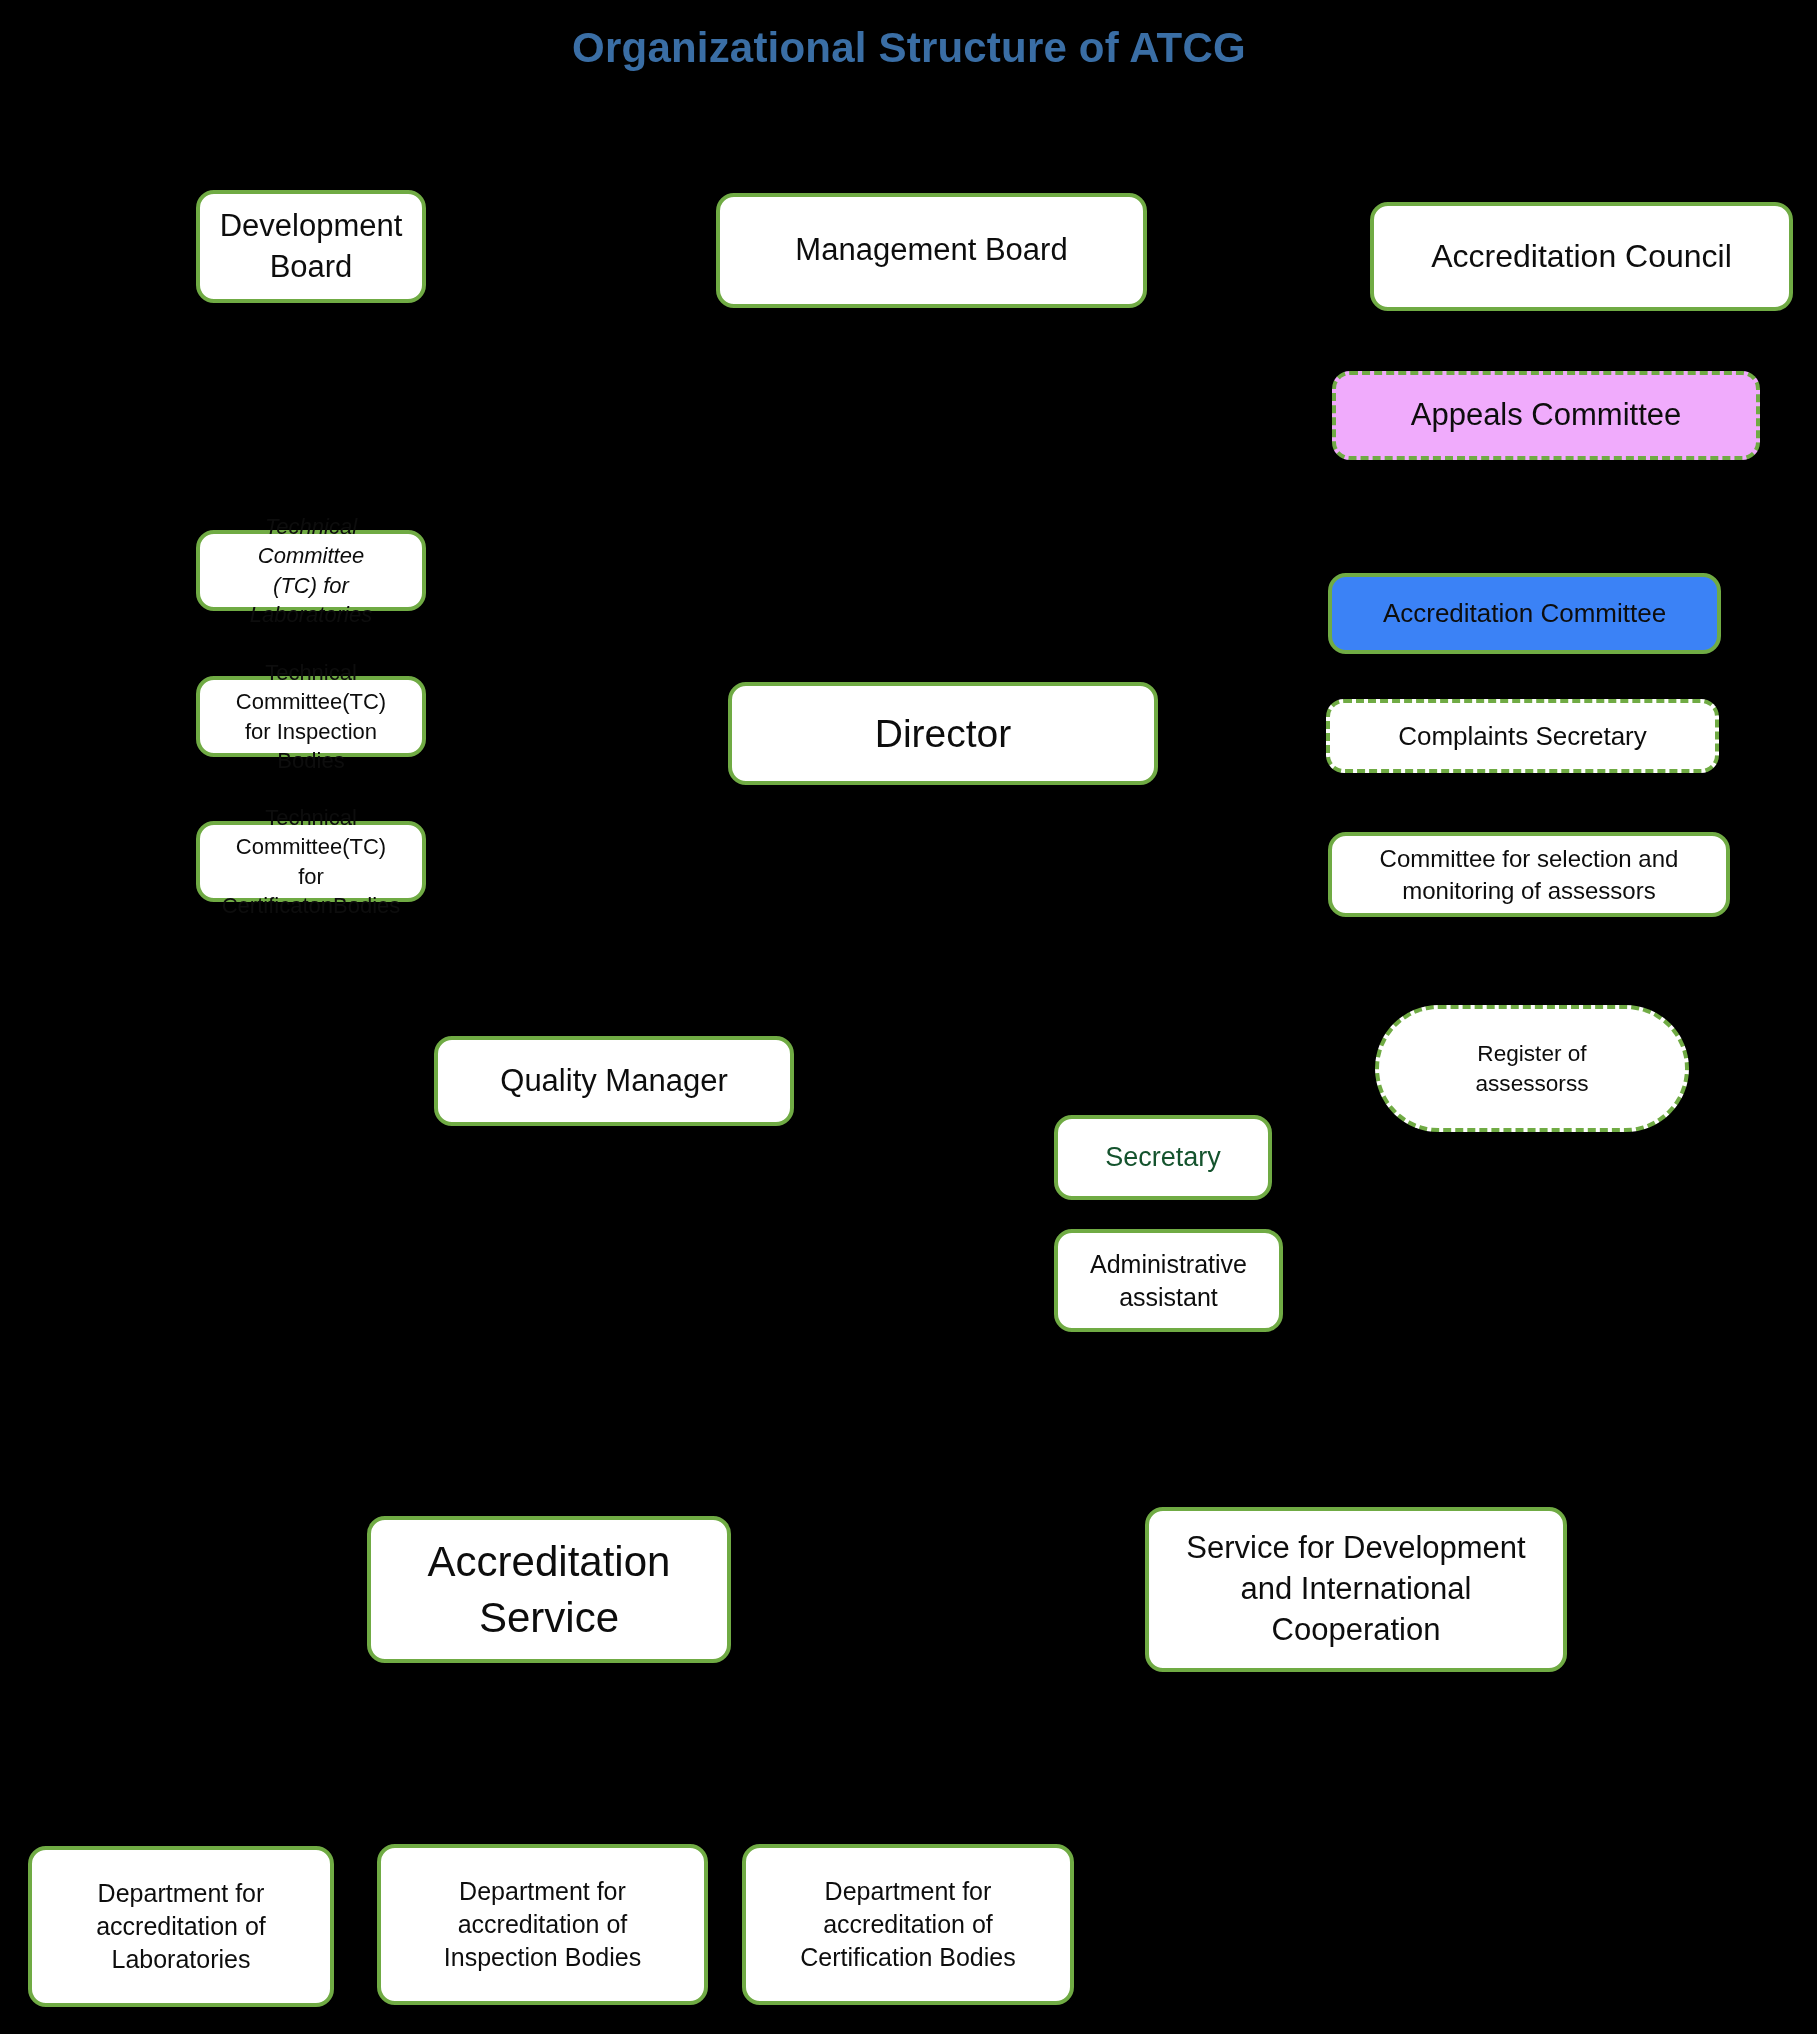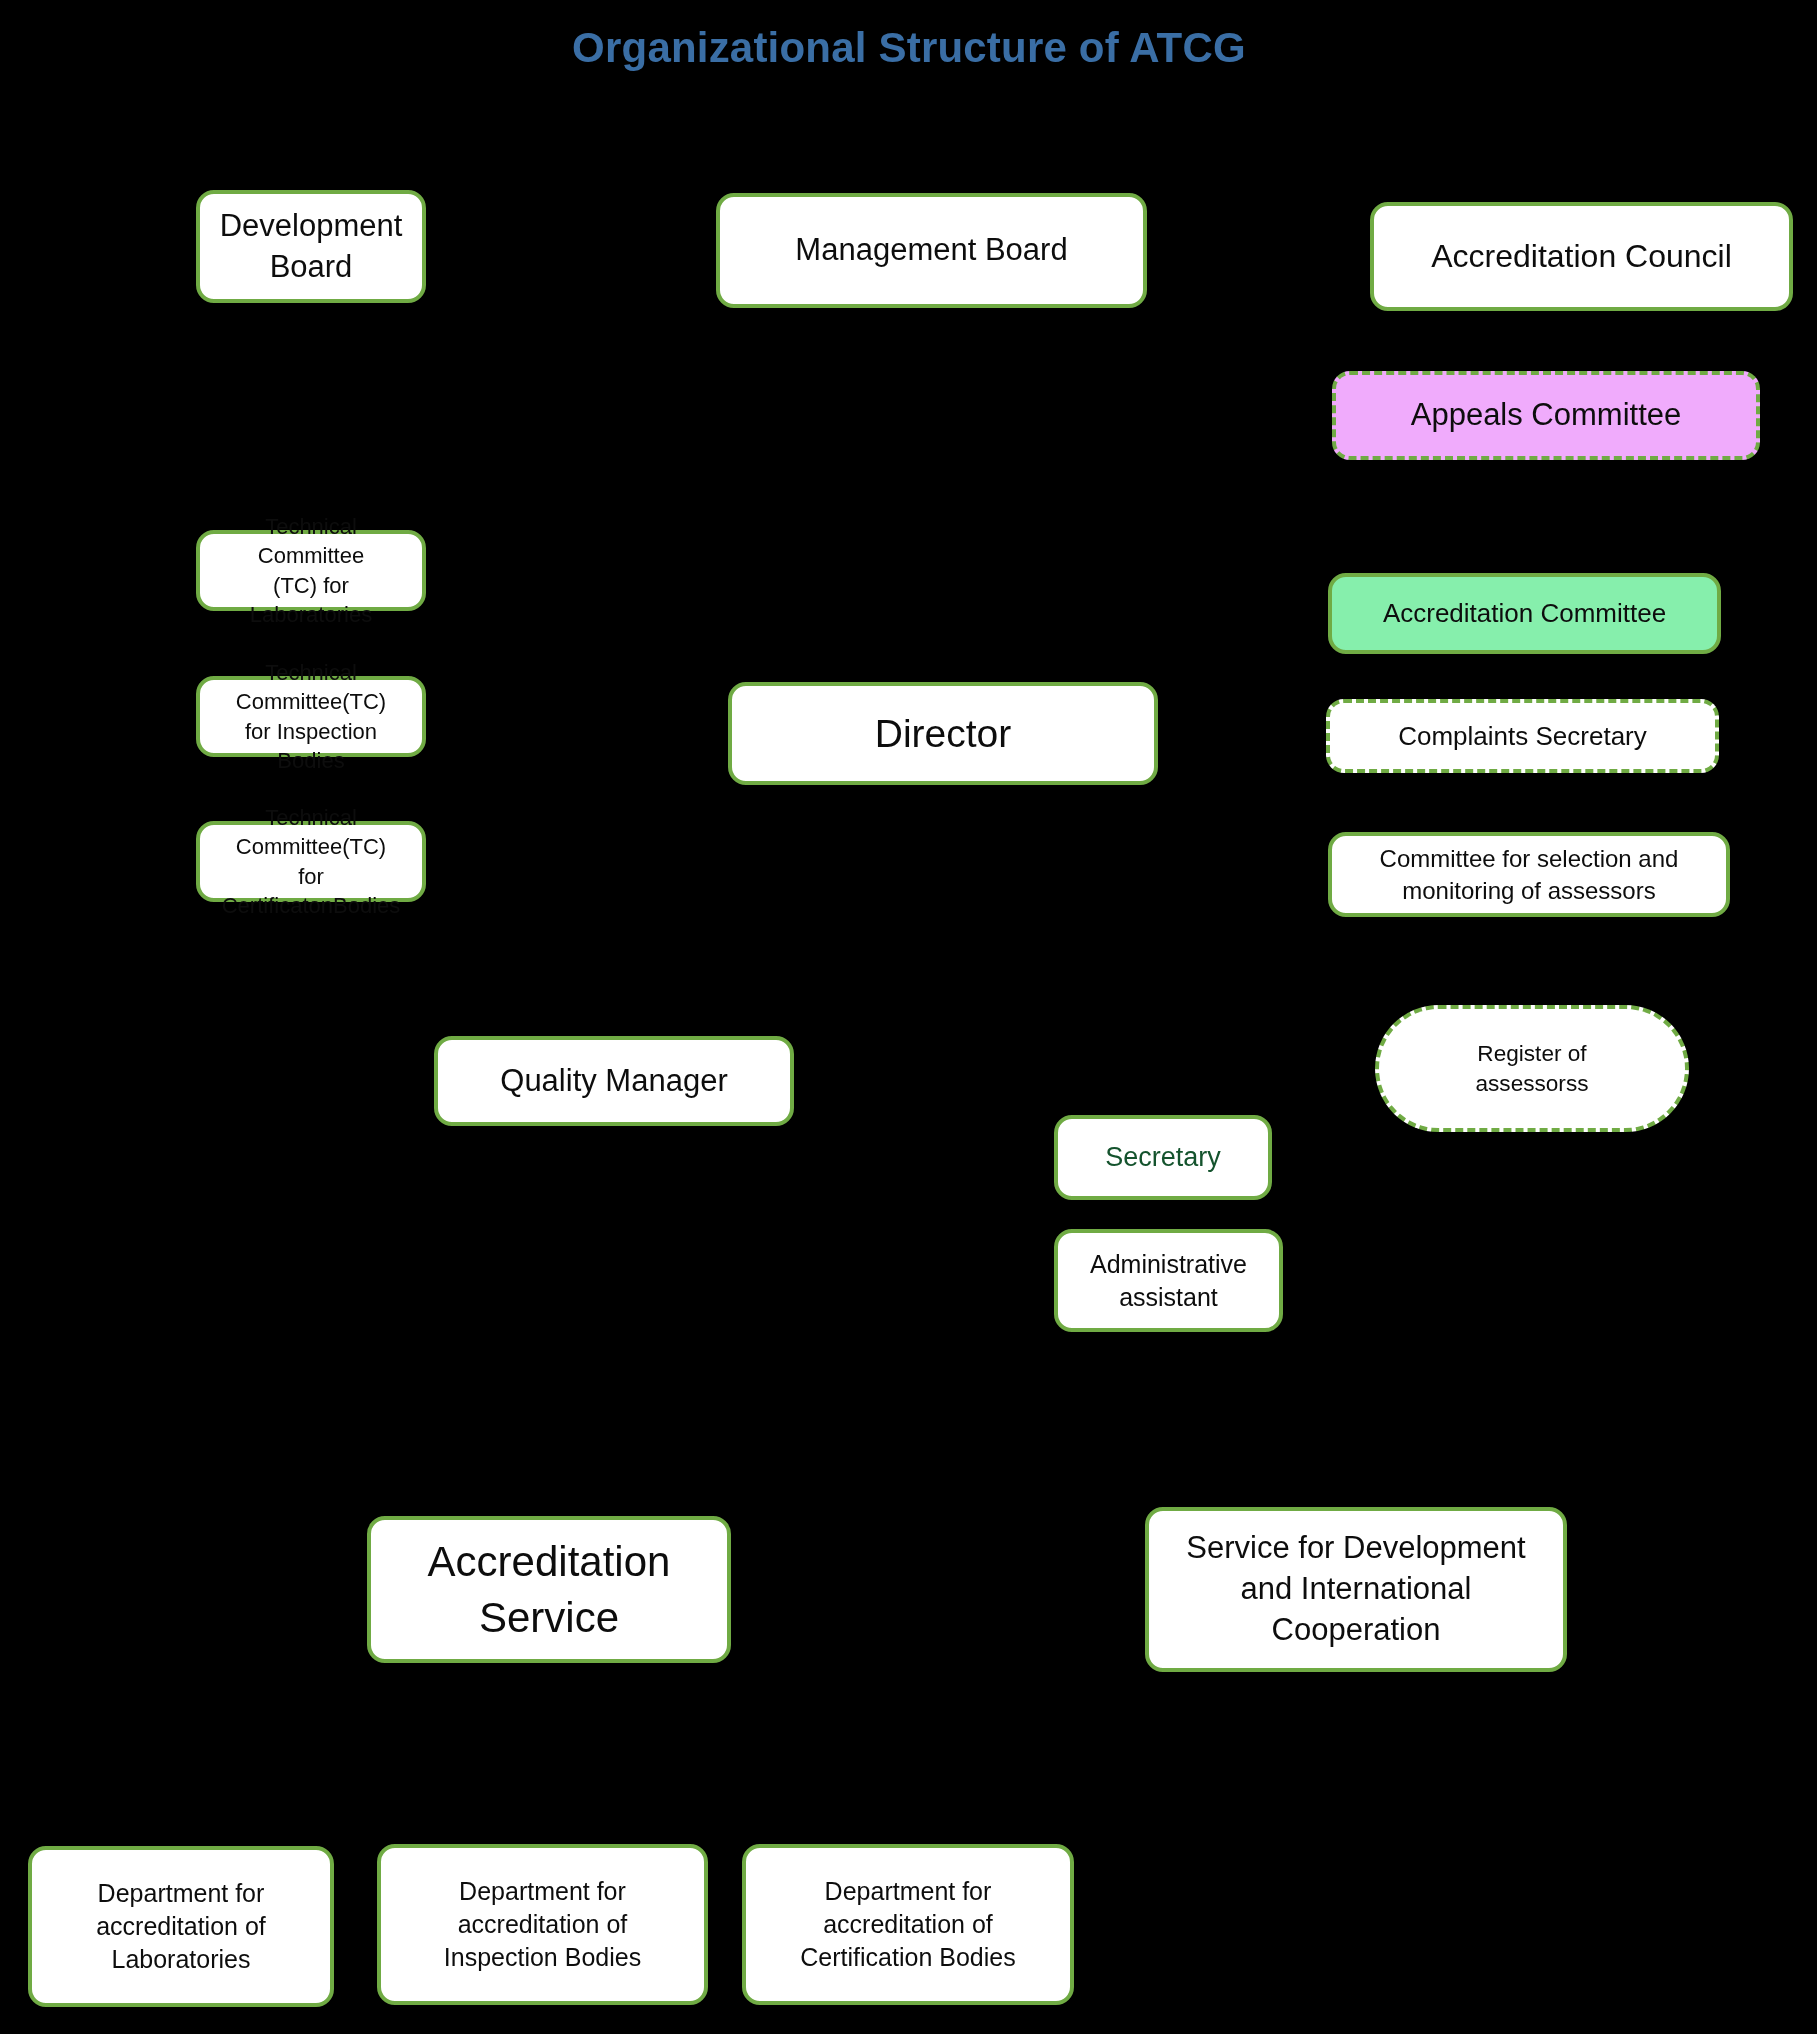--- a/index.html
+++ b/index.html
@@ -83,27 +83,27 @@
       <div class="connector" style="left: 1306px; top: 736px; width: 21px; height: 2.4px; background: rgb(0, 0, 0);"></div>
       <div class="connector" style="left: 1306px; top: 875px; width: 23.4px; height: 2.4px; background: rgb(0, 0, 0);"></div>
       <div class="connector" style="left: 1529px; top: 917px; width: 2.4px; height: 89px; background: rgb(0, 0, 0);"></div>
       <div class="connector" style="left: 426px; top: 247px; width: 11.3px; height: 2.4px; background: rgb(0, 0, 0);"></div>
     </div>
   <div id="nodes-layer">
       <div class="node" style="left: 196px; top: 190px; width: 230px; height: 113px; font-size: 31px; border-color: rgb(112, 171, 68); background: rgb(255, 255, 255); color: rgb(13, 13, 13);">Development Board</div>
       <div class="node" style="left: 716px; top: 193px; width: 431px; height: 115px; font-size: 31px; border-color: rgb(112, 171, 68); background: rgb(255, 255, 255); color: rgb(13, 13, 13);">Management Board</div>
       <div class="node" style="left: 1370px; top: 202px; width: 423px; height: 109px; font-size: 32px; border-color: rgb(112, 171, 68); background: rgb(255, 255, 255); color: rgb(13, 13, 13);">Accreditation Council</div>
       <div class="node dashed" style="left: 1332px; top: 371px; width: 428px; height: 89px; font-size: 31px; border-color: rgb(112, 171, 68); background: #f0abfc; color: rgb(13, 13, 13);">Appeals Committee</div>
-      <div class="node" style="left: 196px; top: 530px; width: 230px; height: 81px; font-size: 22px; border-color: rgb(112, 171, 68); background: rgb(255, 255, 255); color: rgb(13, 13, 13);">Technical Committee
+      <div class="node" style="left: 196px; top: 530px; width: 230px; height: 81px; font-size: 22px; border-color: rgb(112, 171, 68); background: rgb(255, 255, 255); color: rgb(13, 13, 13); font-style: italic;">Technical Committee
 (TC) for Laboratories</div>
       <div class="node" style="left: 196px; top: 676px; width: 230px; height: 81px; font-size: 22px; border-color: rgb(112, 171, 68); background: rgb(255, 255, 255); color: rgb(13, 13, 13);">Technical Committee(TC)
 for Inspection Bodies</div>
       <div class="node" style="left: 196px; top: 821px; width: 230px; height: 81px; font-size: 22px; border-color: rgb(112, 171, 68); background: rgb(255, 255, 255); color: rgb(13, 13, 13);">Technical Committee(TC)
 for CertificatonBodies</div>
-      <div class="node" style="left: 1328px; top: 573px; width: 393px; height: 81px; font-size: 26px; border-color: rgb(112, 171, 68); background: #86efac; color: rgb(13, 13, 13);">Accreditation Committee</div>
+      <div class="node" style="left: 1328px; top: 573px; width: 393px; height: 81px; font-size: 26px; border-color: rgb(112, 171, 68); background: #3b82f6; color: rgb(13, 13, 13);">Accreditation Committee</div>
       <div class="node dashed" style="left: 1326px; top: 699px; width: 393px; height: 74px; font-size: 26px; border-color: rgb(112, 171, 68); background: rgb(255, 255, 255); color: rgb(13, 13, 13);">Complaints Secretary</div>
       <div class="node" style="left: 1328px; top: 832px; width: 402px; height: 85px; font-size: 24px; border-color: rgb(112, 171, 68); background: rgb(255, 255, 255); color: rgb(13, 13, 13);">Committee for selection and
 monitoring of assessors</div>
       <div class="node" style="left: 728px; top: 682px; width: 430px; height: 103px; font-size: 39px; border-color: rgb(112, 171, 68); background: rgb(255, 255, 255); color: rgb(13, 13, 13);">Director</div>
       <div class="node" style="left: 434px; top: 1036px; width: 360px; height: 90px; font-size: 31px; border-color: rgb(112, 171, 68); background: rgb(255, 255, 255); color: rgb(13, 13, 13);">Quality Manager</div>
       <div class="node dashed pill" style="left: 1375px; top: 1005px; width: 314px; height: 127px; font-size: 22.6px; border-color: rgb(112, 171, 68); background: rgb(255, 255, 255); color: rgb(13, 13, 13);">Register of
 assessorss</div>
       <div class="node" style="left: 1054px; top: 1115px; width: 218px; height: 85px; font-size: 27px; border-color: rgb(112, 171, 68); background: rgb(255, 255, 255); color: #14532d;">Secretary</div>
       <div class="node" style="left: 1054px; top: 1229px; width: 229px; height: 103px; font-size: 25px; border-color: rgb(112, 171, 68); background: rgb(255, 255, 255); color: rgb(13, 13, 13);">Administrative
 assistant</div>

